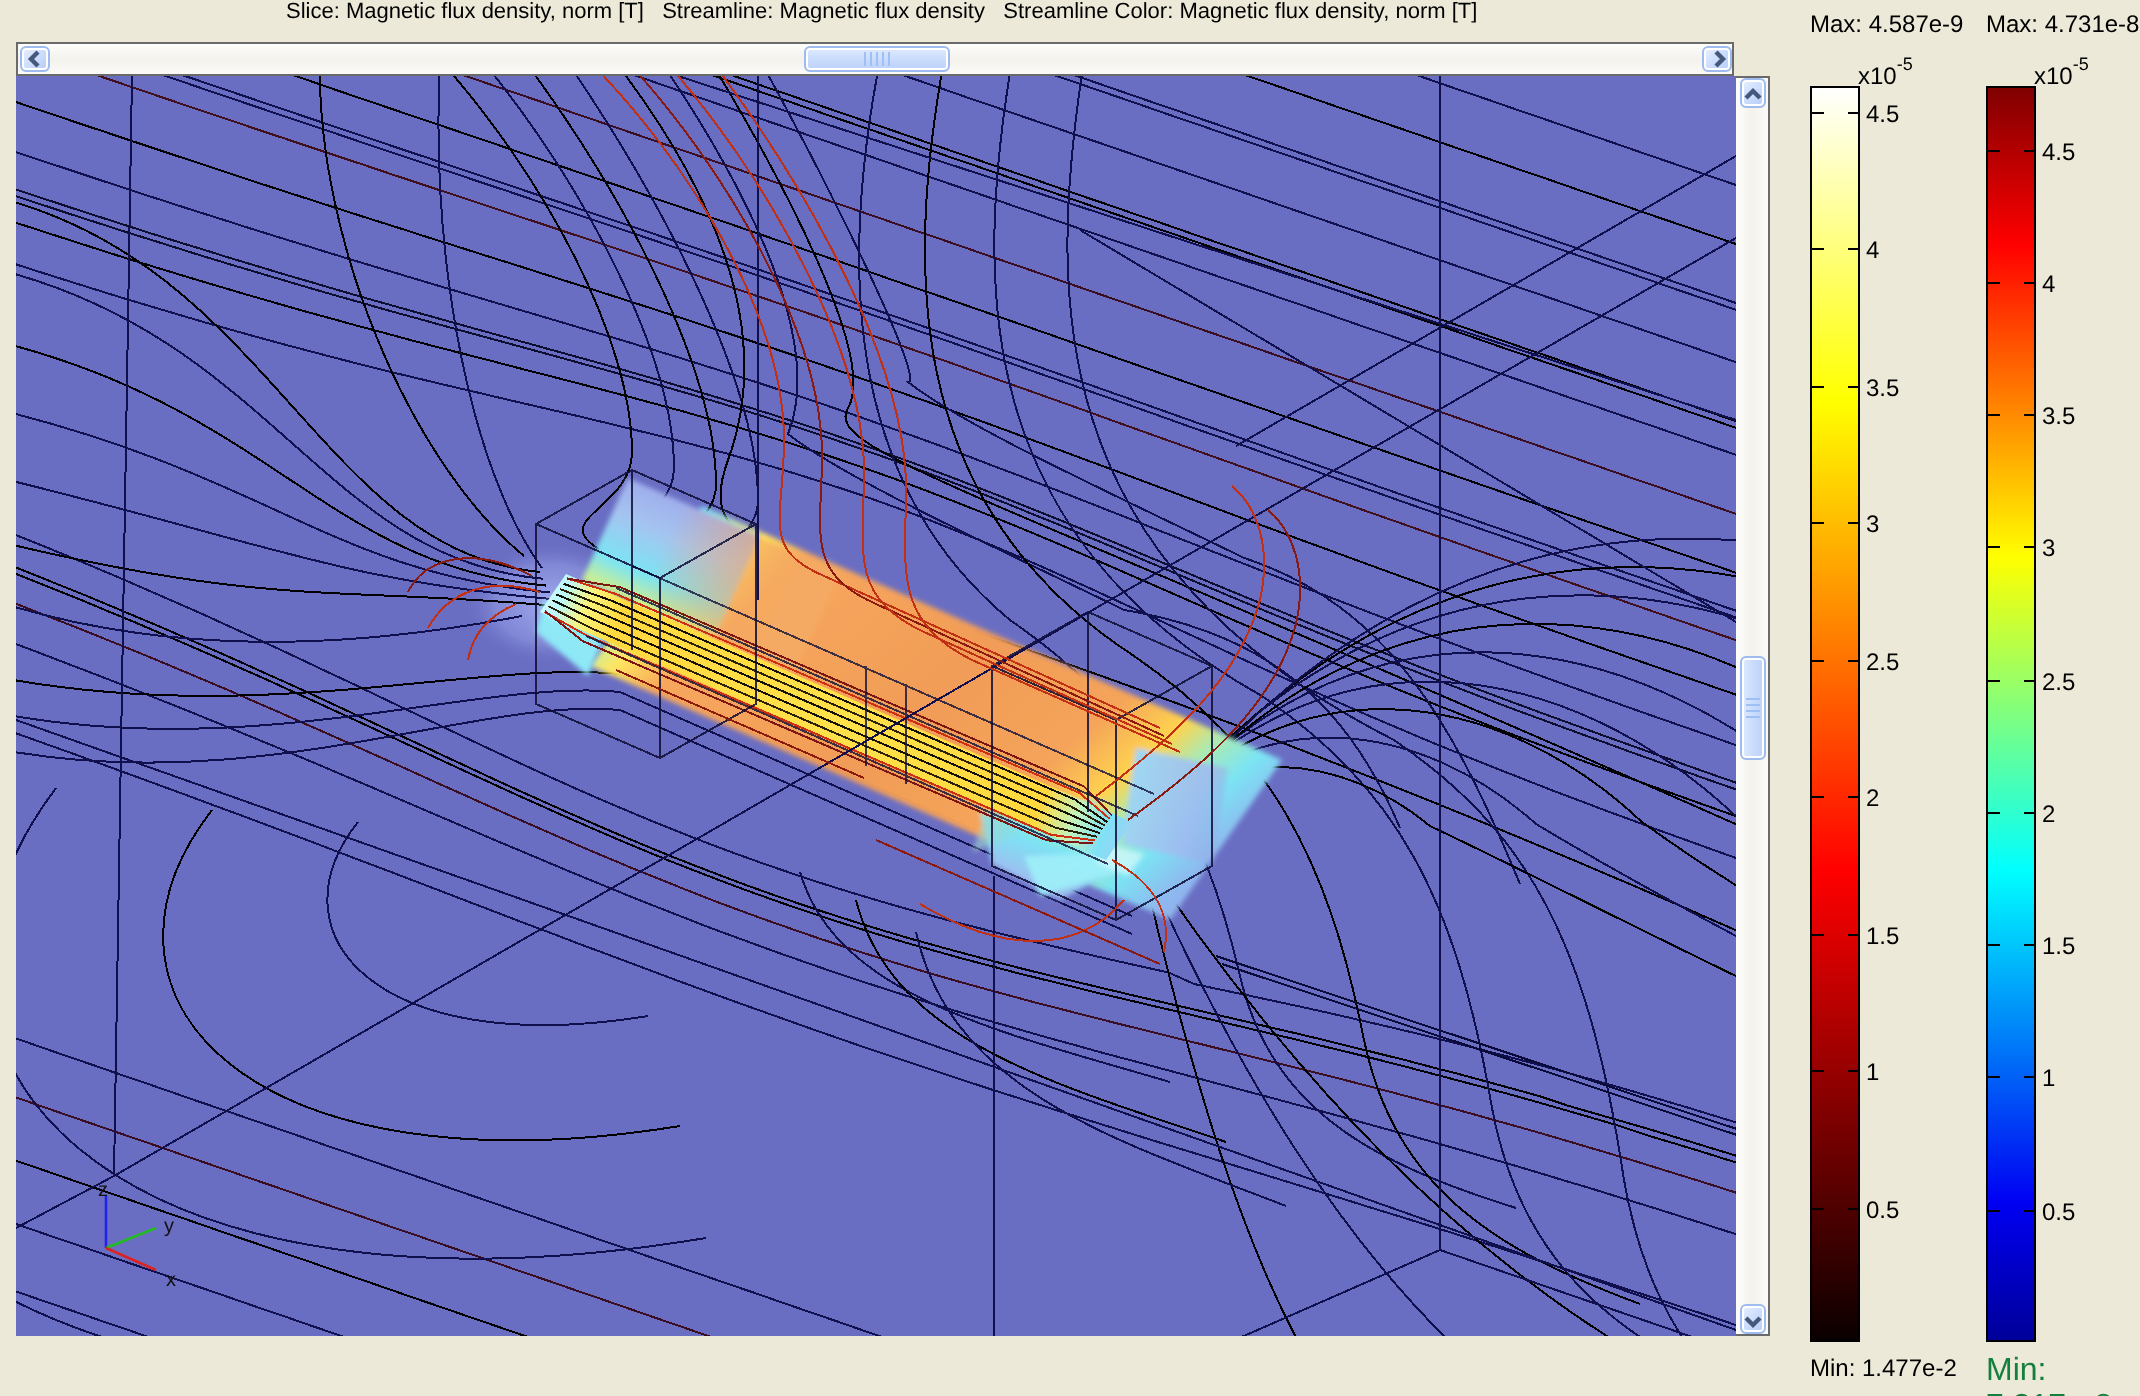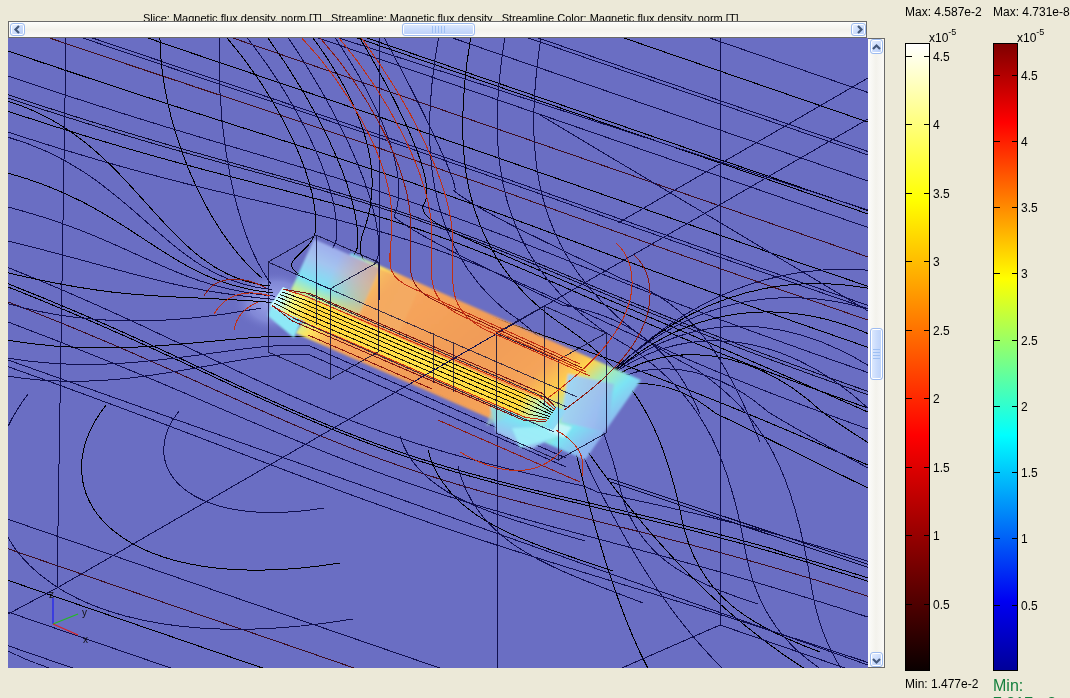--- a/index.html
+++ b/index.html
@@ -1,18 +1,18 @@
 <!DOCTYPE html>
 <html><head><meta charset="utf-8"><style>
 *{margin:0;padding:0;box-sizing:border-box}
 body{width:1070px;height:698px;background:#ece9d8;font-family:"Liberation Sans",sans-serif;position:relative;overflow:hidden}
 .abs{position:absolute}
 .sbtn{position:absolute;border:1px solid #9ebcf0;border-radius:3px;background:linear-gradient(135deg,#e9f1fe 0%,#cfdffd 45%,#b6ccf7 100%);box-shadow:inset 0 0 0 1px #fff}
 </style></head><body>
-<div class="abs" style="left:143px;top:12px;font-size:11px;color:#000;white-space:pre">Slice: Magnetic flux density, norm [T]   Streamline: Magnetic flux density   Streamline Color: Magnetic flux density, norm [T]</div>
+<div class="abs" style="left:143px;top:0;font-size:11px;color:#000;white-space:pre">Slice: Magnetic flux density, norm [T]   Streamline: Magnetic flux density   Streamline Color: Magnetic flux density, norm [T]</div>
 
 <div class="abs" style="left:8px;top:21px;width:859px;height:17px;border:1px solid #6a6a6a;background:linear-gradient(180deg,#fdfdfb 0%,#f3f2ec 50%,#fbfaf7 100%)"></div>
 <div class="sbtn" style="left:10px;top:23px;width:15px;height:13px"></div>
 <svg class="abs" style="left:13px;top:25px" width="9" height="9" viewBox="0 0 9 9">
     <path d="M6 1 L2.5 4.5 L6 8" stroke="#44597c" stroke-width="2.2" fill="none"></path>
   </svg>
 <div class="sbtn" style="left:851px;top:23px;width:15px;height:13px"></div>
 <svg class="abs" style="left:855px;top:25px" width="9" height="9" viewBox="0 0 9 9">
     <path d="M3 1 L6.5 4.5 L3 8" stroke="#44597c" stroke-width="2.2" fill="none"></path>
   </svg>
@@ -323,18 +323,18 @@
 <div style="position:absolute;left:933px;top:598px;font-size:12px;color:#000">0.5</div>
 <div style="position:absolute;left:1021px;top:69px;font-size:12px;color:#000">4.5</div>
 <div style="position:absolute;left:1021px;top:135px;font-size:12px;color:#000">4</div>
 <div style="position:absolute;left:1021px;top:201px;font-size:12px;color:#000">3.5</div>
 <div style="position:absolute;left:1021px;top:267px;font-size:12px;color:#000">3</div>
 <div style="position:absolute;left:1021px;top:334px;font-size:12px;color:#000">2.5</div>
 <div style="position:absolute;left:1021px;top:400px;font-size:12px;color:#000">2</div>
 <div style="position:absolute;left:1021px;top:466px;font-size:12px;color:#000">1.5</div>
 <div style="position:absolute;left:1021px;top:532px;font-size:12px;color:#000">1</div>
 <div style="position:absolute;left:1021px;top:599px;font-size:12px;color:#000">0.5</div>
-<div class="abs" style="left:905px;top:5px;font-size:12px;color:#000">Max: 4.587e-2</div>
+<div class="abs" style="left:905px;top:5px;font-size:12px;color:#000">Max: 4.587e-9</div>
 <div class="abs" style="left:993px;top:5px;font-size:12px;color:#000">Max: 4.731e-8</div>
 <div class="abs" style="left:929px;top:29px;font-size:12px;color:#000">x10<sup style="font-size:9px;position:relative;top:-2px">-5</sup></div>
 <div class="abs" style="left:1017px;top:29px;font-size:12px;color:#000">x10<sup style="font-size:9px;position:relative;top:-2px">-5</sup></div>
 <div class="abs" style="left:905px;top:677px;font-size:12px;color:#000">Min: 1.477e-2</div>
 <div class="abs" style="left:993px;top:677px;font-size:16px;color:#15803d">Min: 7.317e-8</div>
 
 </body></html>

